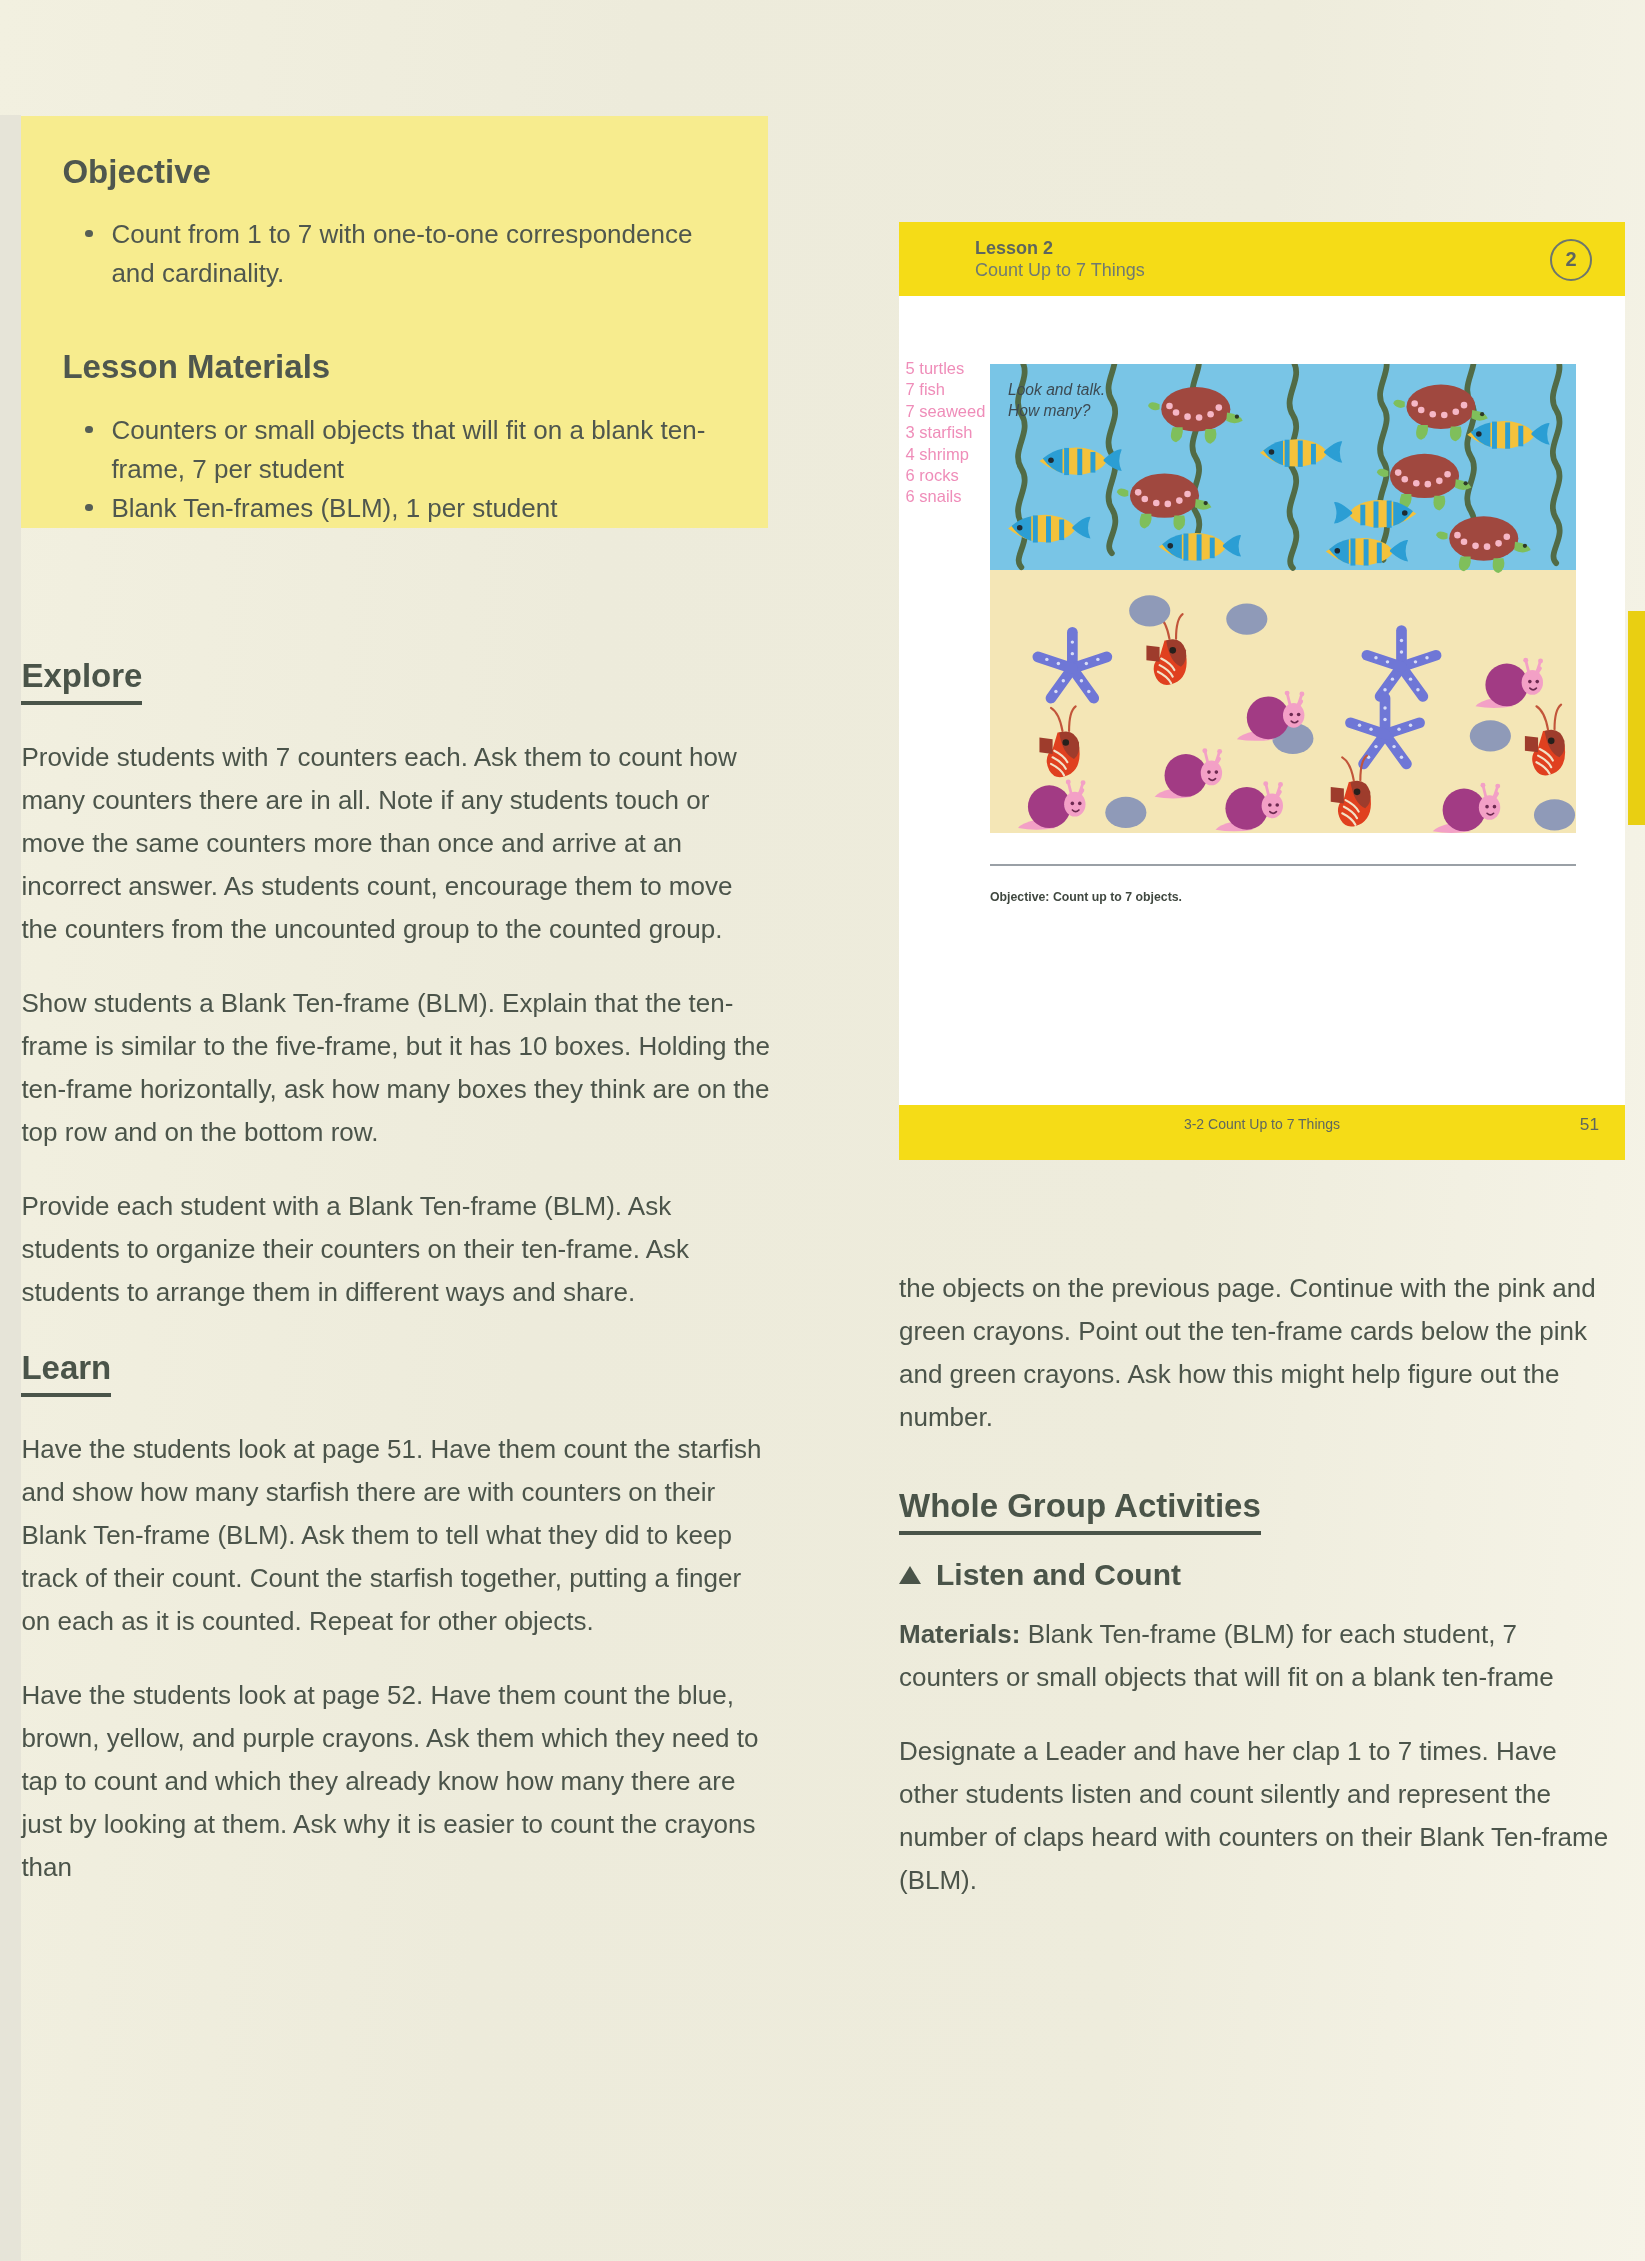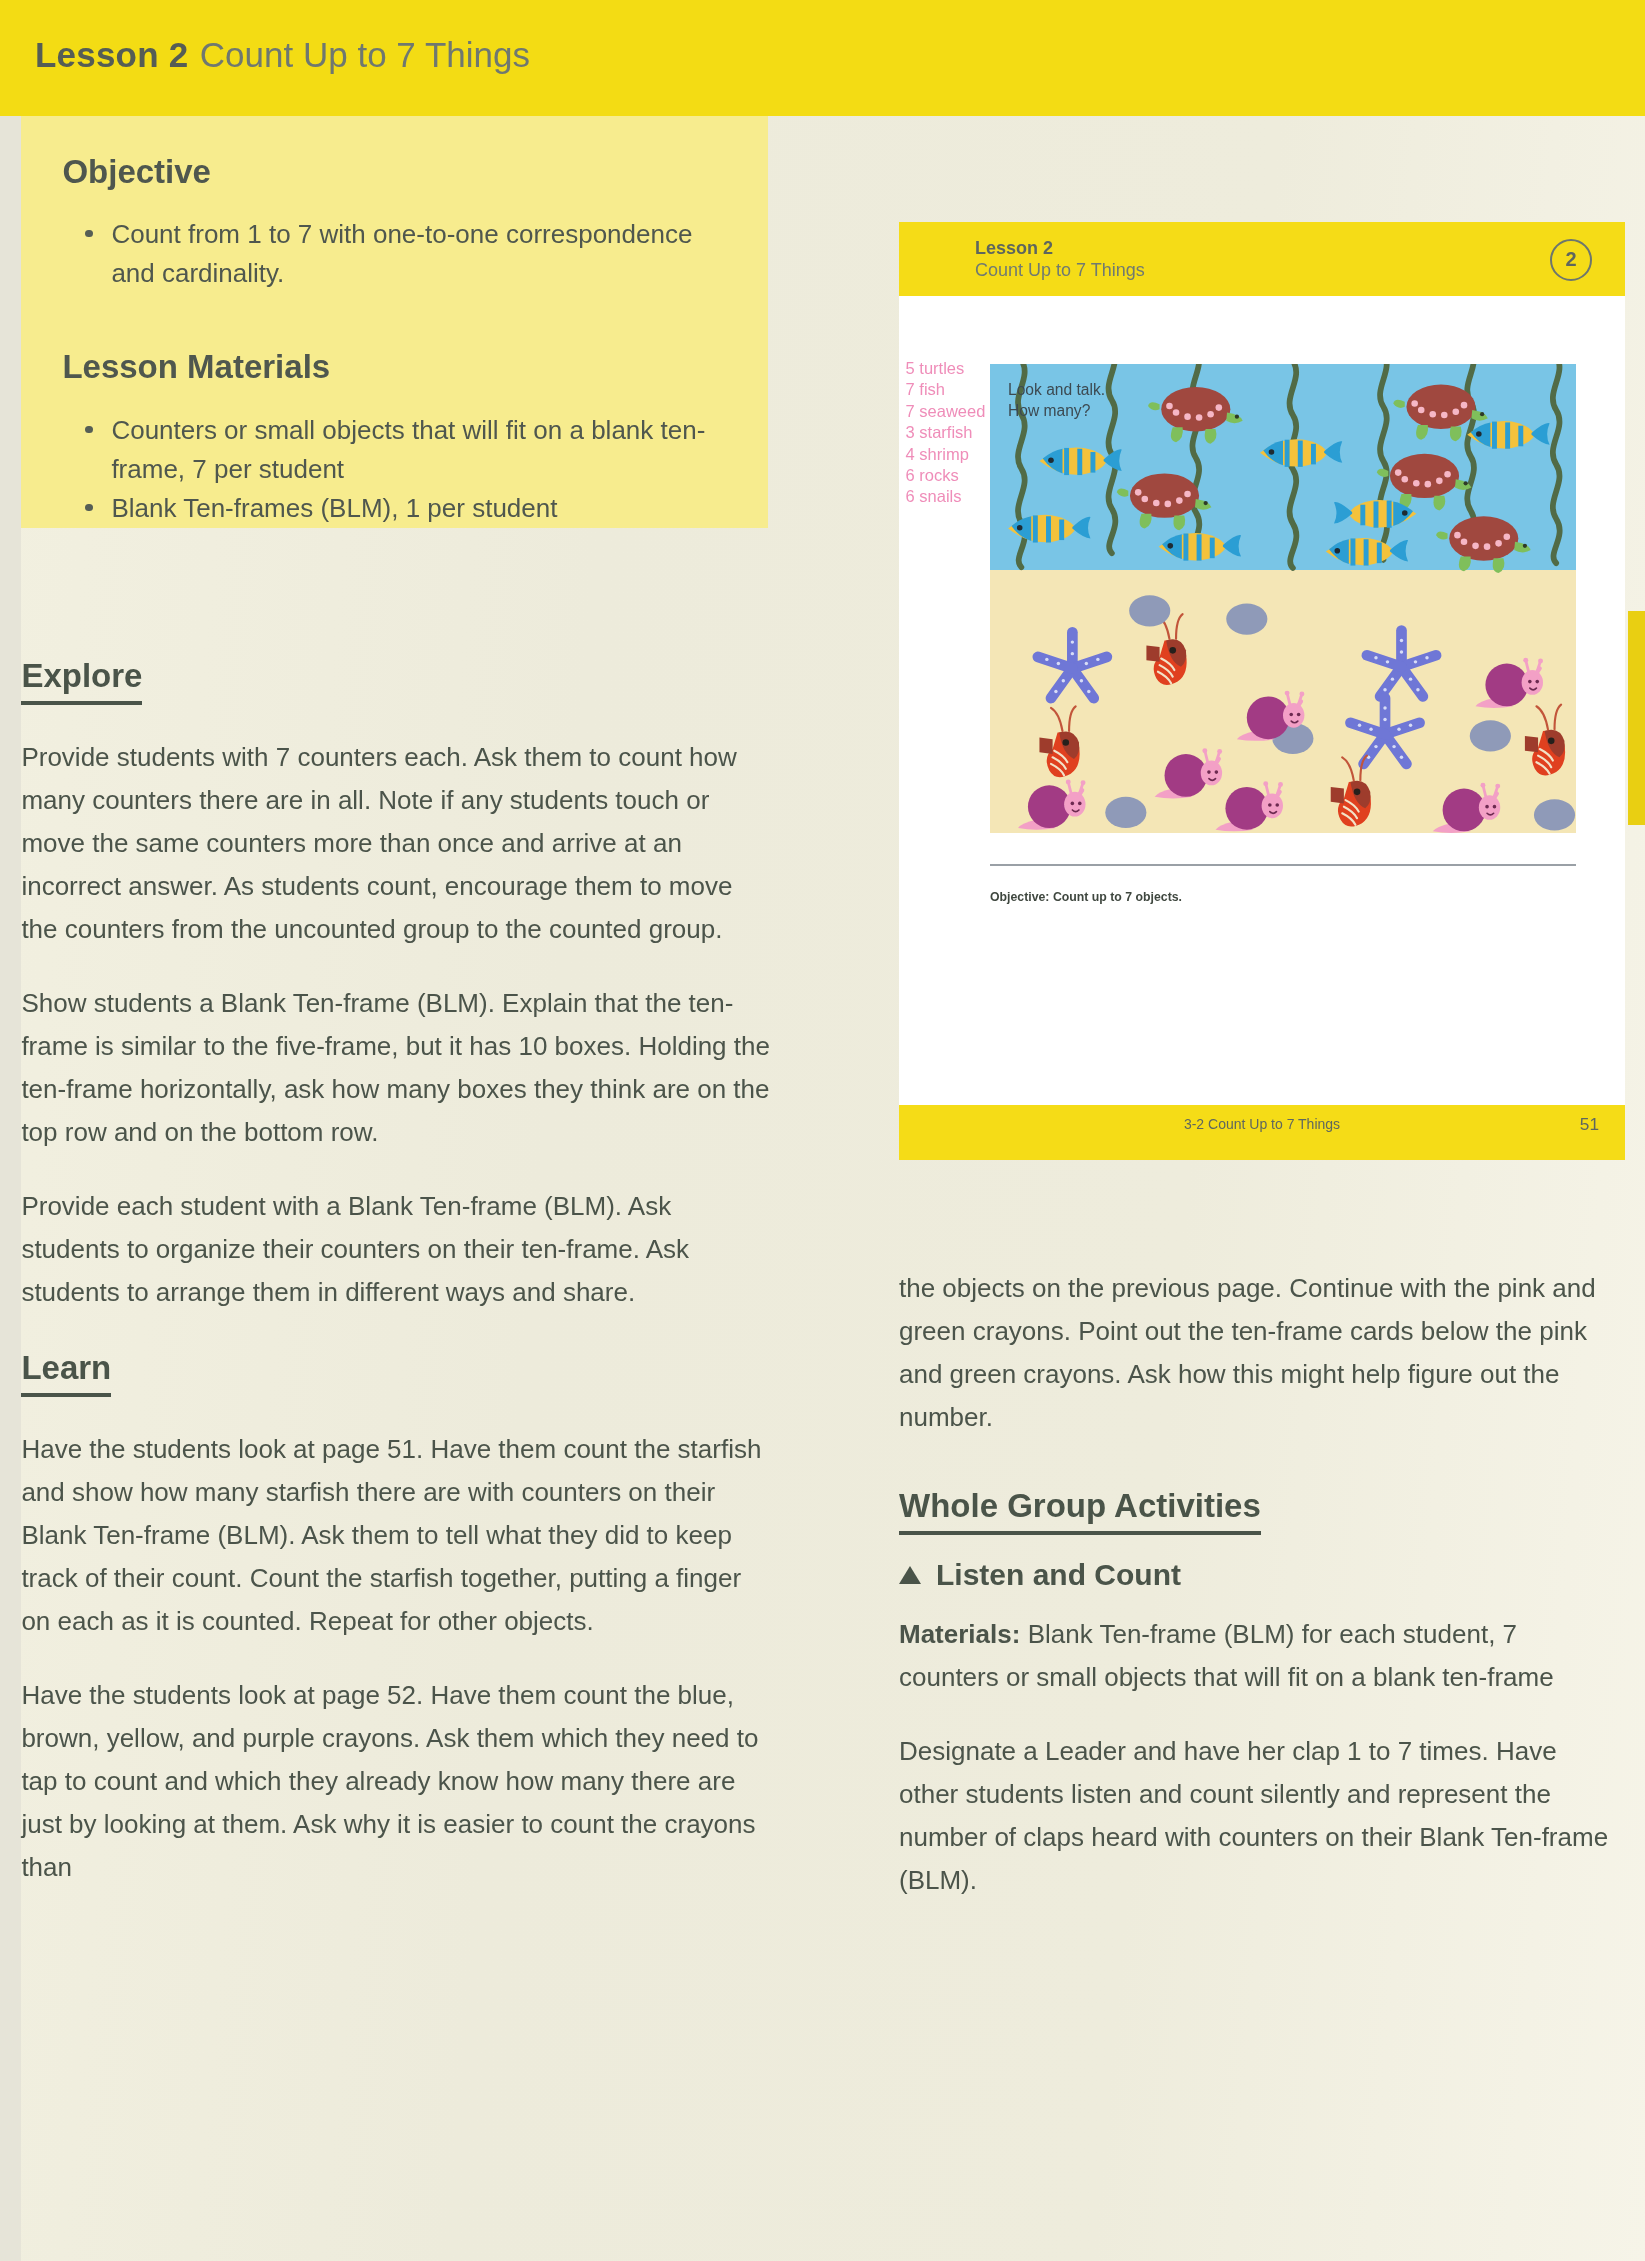--- a/index.html
+++ b/index.html
@@ -86,21 +86,21 @@
     position:absolute;right:33px;top:16.5px;width:38px;height:38px;border-radius:50%;
     border:2.5px solid #6d766d;color:#5e665e;font-size:20px;font-weight:bold;
     display:flex;align-items:center;justify-content:center;
   }
   .annot{
     position:absolute;left:6.6px;top:136px;line-height:21.4px;
   }
   .annot div{font-size:16.5px;color:#ef8db9;white-space:nowrap;}
   .scene{
     position:absolute;left:91px;top:142px;width:586px;height:469px;
-    overflow:hidden;background:#22c55e;
+    overflow:hidden;background:#22c55e;font-style:italic;
   }
   .water{position:absolute;left:0;top:0;width:586px;height:206px;background:#79c5e6;}
   .sand{position:absolute;left:0;top:206px;width:586px;height:263px;background:#f4e6b6;}
   .looktalk{
     position:absolute;left:18px;top:15px;font-size:15.6px;line-height:21.4px;color:#3c4a52;
   }
   .thumb-rule{
     position:absolute;left:91px;top:642px;width:586px;height:1.6px;background:#9aa0a6;
   }
   .thumb-obj{
@@ -136,25 +136,20 @@
   .pf-l{position:absolute;left:39px;top:0;font-size:21.4px;color:#5c6159;}
   .pf-c{position:absolute;left:691px;top:0;font-size:21.4px;color:#5c6159;}
 </style>
 </head>
 <body>
 
 <div class="page">
 
   <div class="left-margin"></div>
 
-  <div class="banner">
-    <div class="banner-inner">
-      <span class="banner-lesson">Lesson 2</span><span class="banner-title">Count Up to 7 Things</span>
-    </div>
-  </div>
 
   <div class="card">
     <h2 class="h-objective">Objective</h2>
     <ul class="list-objective">
       <li>
         <span class="bullet"></span>
         <span>Count from 1 to 7 with one-to-one correspondence and cardinality.</span>
       </li>
     </ul>
     <h2 class="h-materials">Lesson Materials</h2>

